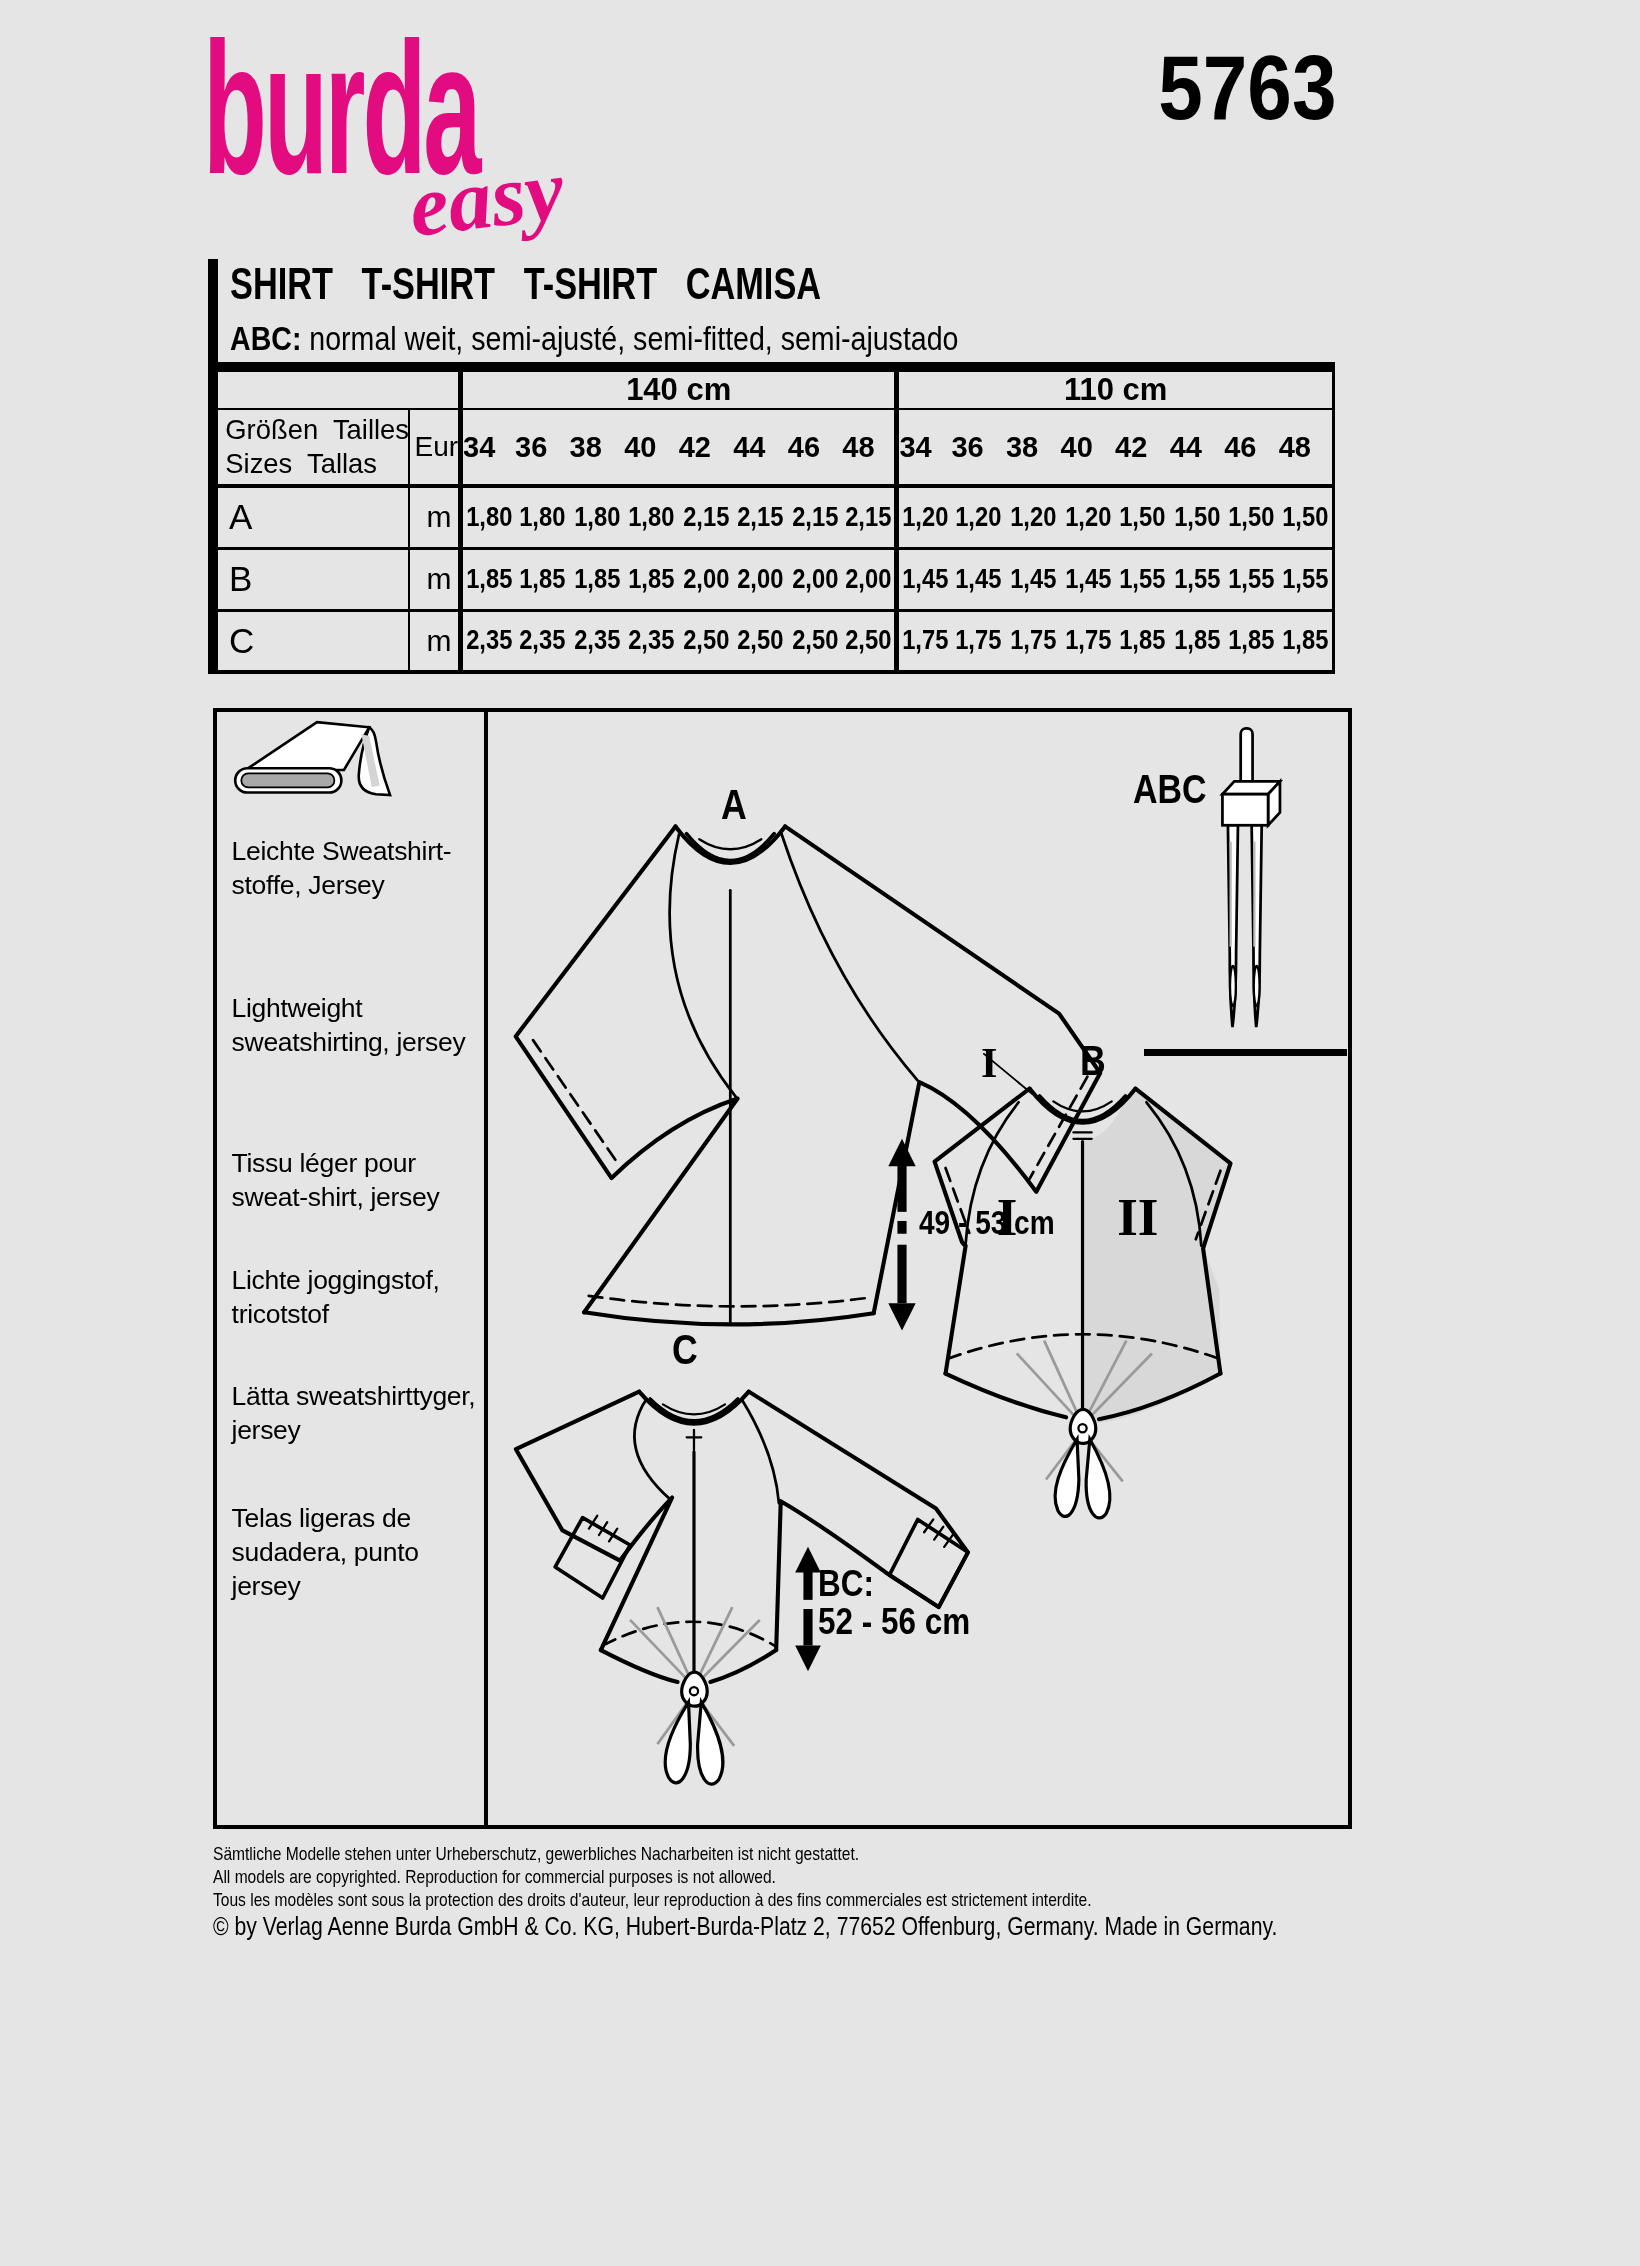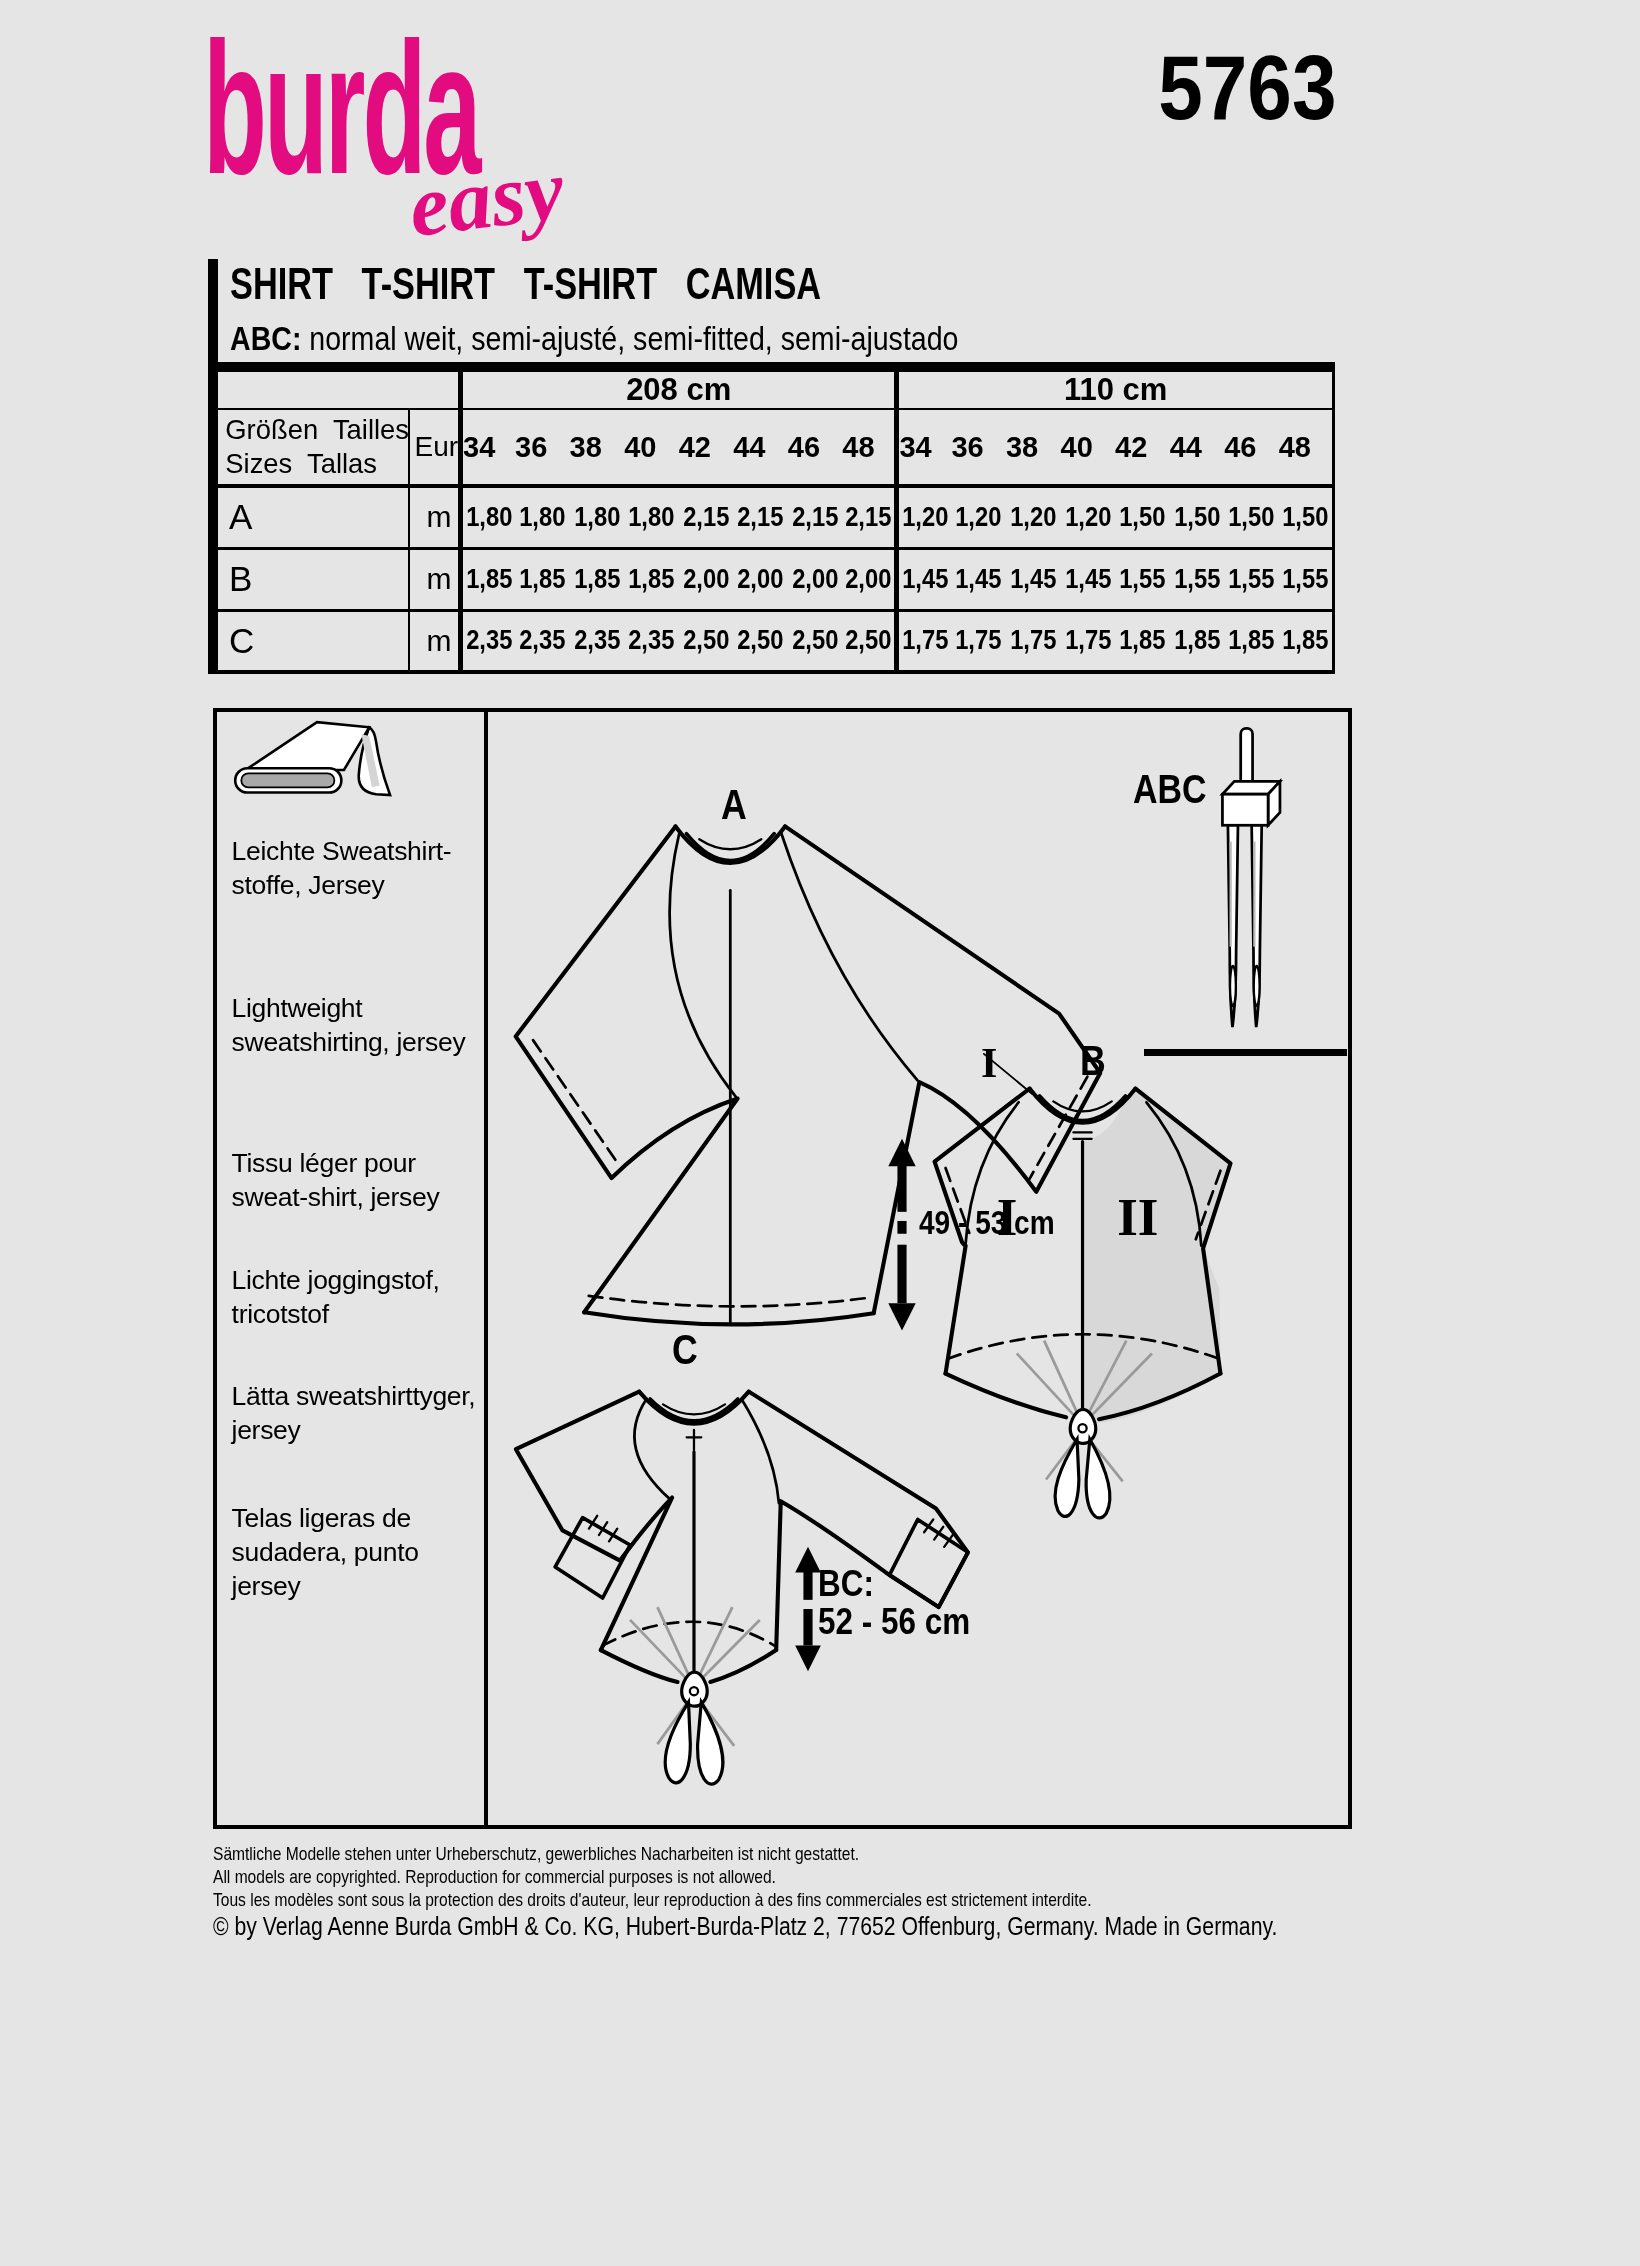--- a/index.html
+++ b/index.html
@@ -110,21 +110,21 @@
         <col style="width:54px">
         <col style="width:54px">
         <col style="width:54px">
         <col style="width:54px">
         <col style="width:54px">
         <col style="width:54px">
       </colgroup>
       <tbody>
         <tr>
           <td class="c-corner" colspan="2"></td>
-          <td class="c-group" colspan="8">208 cm</td>
+          <td class="c-group" colspan="8">140 cm</td>
           <td class="c-group" colspan="8">110 cm</td>
         </tr>
         <tr>
           <td class="c-label hb">
             <div>Größen  Tailles</div>
             <div>Sizes  Tallas</div>
           </td>
           <td class="c-eur hb">Eur.</td>
           <td class="c-size hb gstart">34</td>
           <td class="c-size hb">36</td>

